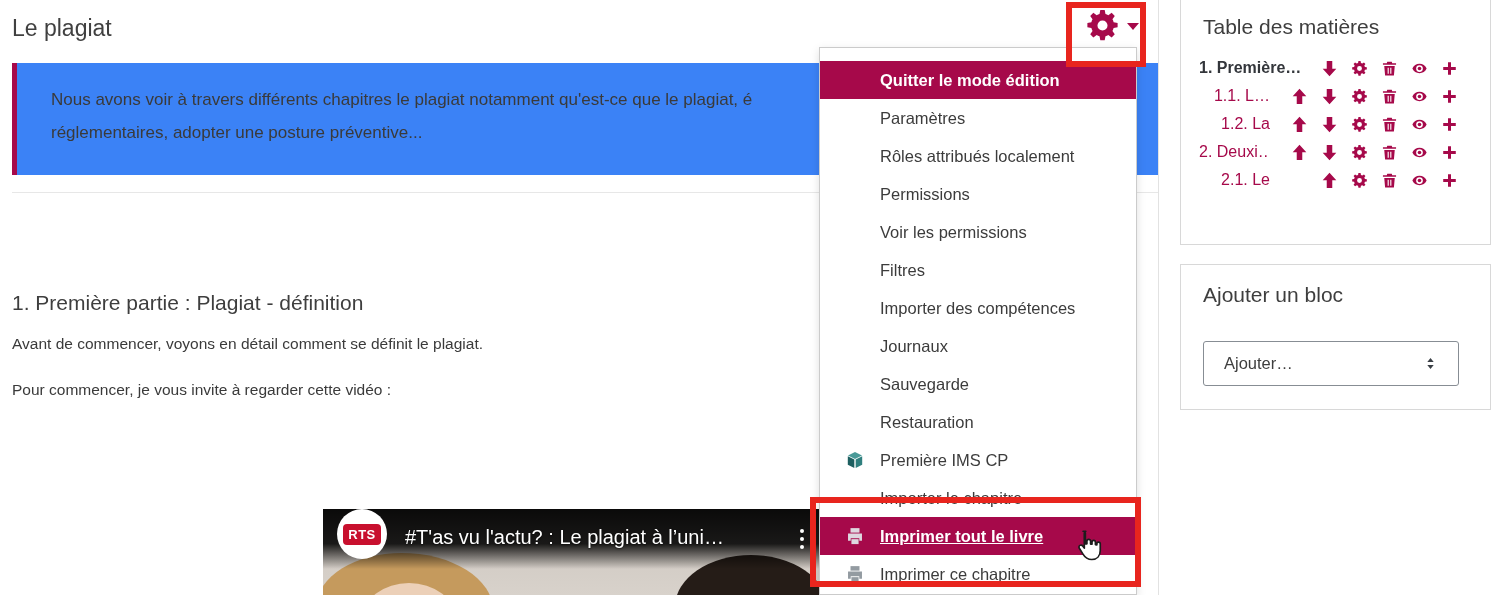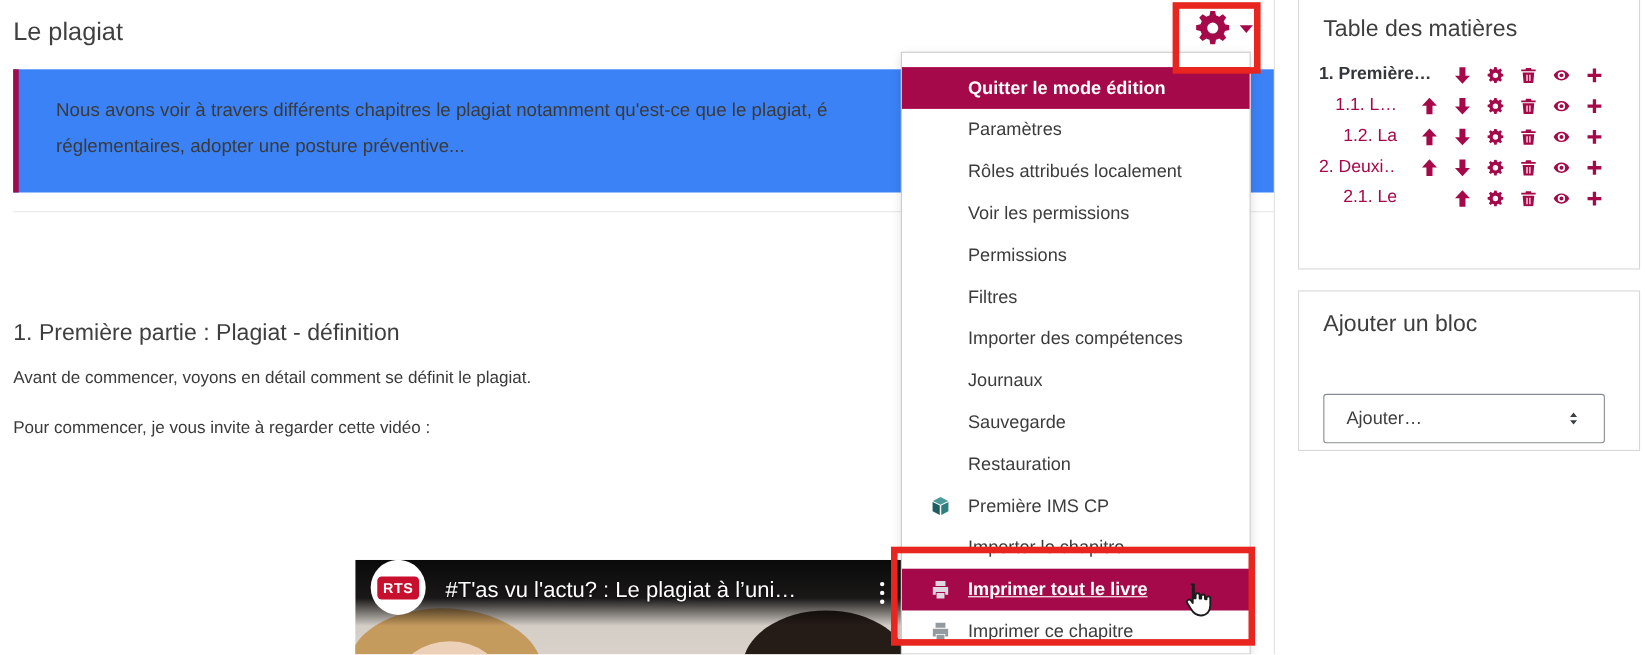--- a/index.html
+++ b/index.html
@@ -68,21 +68,21 @@
   .toc-row{height:28px;display:flex;align-items:center;padding:0 26px 0 18px;}
   .toc-label{flex:1;text-align:right;font-size:16px;color:#a6094a;white-space:nowrap;overflow:hidden;
              margin-right:14px;cursor:pointer;}
   .toc-row.current .toc-label{color:#33363b;font-weight:700;cursor:default;}
   .slot{width:30px;display:flex;align-items:center;justify-content:center;cursor:pointer;}
   .slot svg{width:15px;height:15px;fill:#a6094a;}
   .slot.arrow svg{width:17px;height:17px;}
   .slot.empty{cursor:default;}
 
   .add-panel{left:1180px;top:264px;width:311px;height:146px;}
-  .add-select{position:absolute;left:22px;top:93px;width:256px;height:45px;border:1px solid #878d94;
+  .add-select{position:absolute;left:22px;top:76px;width:256px;height:45px;border:1px solid #878d94;
               border-radius:3px;display:flex;align-items:center;padding:0 20px 0 20px;box-sizing:border-box;
               cursor:pointer;background:#fff;}
   .add-select .val{flex:1;font-size:16.5px;color:#3e3e3e;}
   .add-select svg{width:15px;height:15px;fill:#3a3f45;}
 </style>
 </head>
 <body>
 
 <svg width="0" height="0" style="position:absolute" aria-hidden="true">
   <symbol id="i-gear" viewBox="0 0 24 24">
@@ -169,24 +169,24 @@
     <div class="mi active">
         <span>Quitter le mode édition</span>
       </div>
     <div class="mi">
         <span>Paramètres</span>
       </div>
     <div class="mi">
         <span>Rôles attribués localement</span>
       </div>
     <div class="mi">
+        <span>Permissions</span>
+      </div>
+    <div class="mi">
         <span>Voir les permissions</span>
-      </div>
-    <div class="mi">
-        <span>Permissions</span>
       </div>
     <div class="mi">
         <span>Filtres</span>
       </div>
     <div class="mi">
         <span>Importer des compétences</span>
       </div>
     <div class="mi">
         <span>Journaux</span>
       </div>

